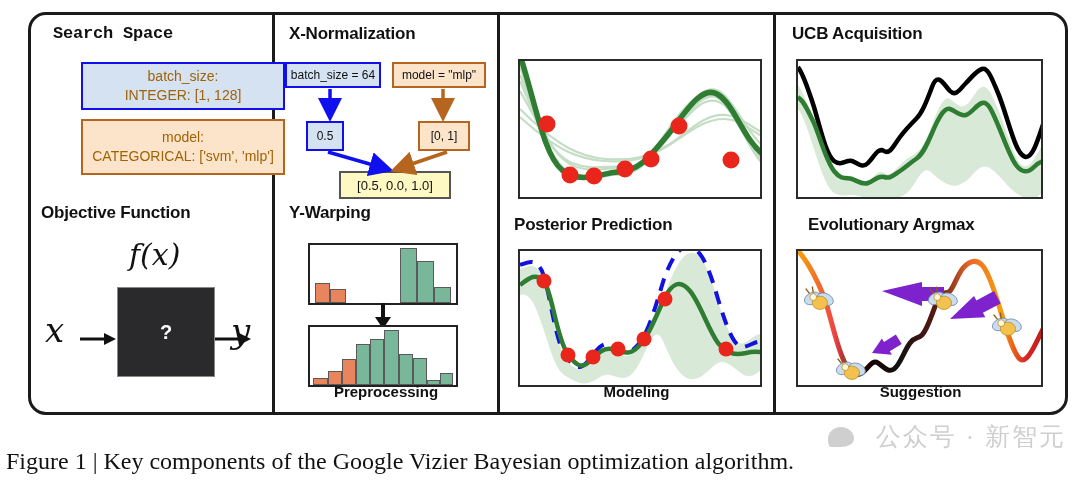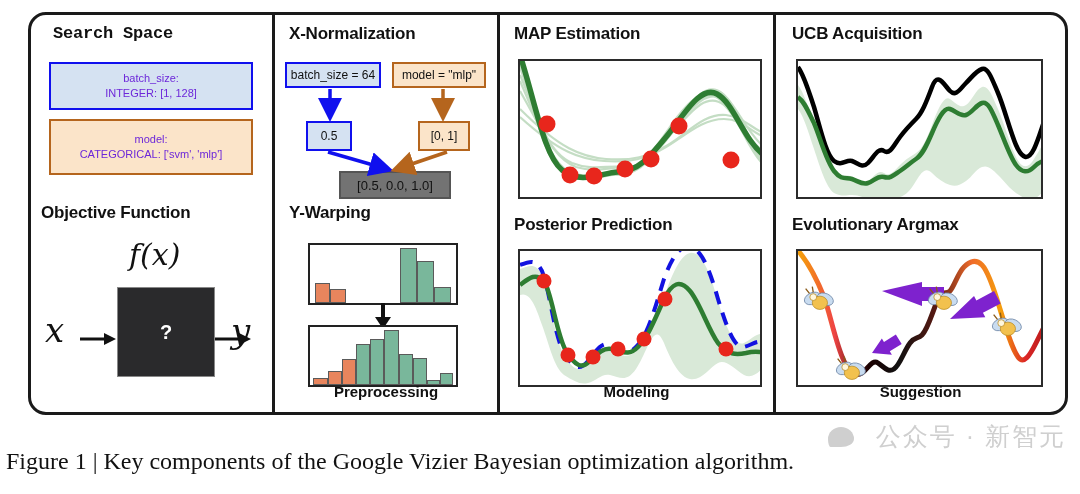--- a/index.html
+++ b/index.html
@@ -25,21 +25,21 @@
     font-size:17px;letter-spacing:-0.2px;white-space:nowrap;
   }
   .stage-label{
     position:absolute;bottom:12px;left:0;right:0;text-align:center;
     font-weight:bold;font-size:15px;color:#111;
   }
   
   .ss-box{
     position:absolute;box-sizing:border-box;display:flex;
     align-items:center;justify-content:center;text-align:center;
-    font-size:11px;color:#6d28d9;line-height:1.35;
+    font-size:14px;color:#a16207;line-height:1.35;margin-left:32px;
   }
   .ss-blue{background:#d5e2f2;border:2.5px solid #1010ee;}
   .ss-orange{background:#fbe4c9;border:2.5px solid #b5651d;}
   
   .fx-label{
     position:absolute;font-family:"DejaVu Serif", serif;font-style:italic;
     font-size:30px;color:#111;
   }
   .blackbox{
     position:absolute;background:#2a2a2c;border:1px solid #888;
@@ -51,21 +51,21 @@
     font-size:34px;color:#111;
   }
   
   .node{
     position:absolute;box-sizing:border-box;display:flex;
     align-items:center;justify-content:center;text-align:center;
     font-size:12px;color:#111;white-space:nowrap;
   }
   .n-blue{background:#d5e2f2;border:2px solid #1010ee;}
   .n-orange{background:#fbe4c9;border:2px solid #b5651d;}
-  .n-grey{background:#737373;border:2.5px solid #555;font-size:13px;}
+  .n-grey{background:#fef9c3;border:2.5px solid #555;font-size:13px;}
   
   .plotbox{
     position:absolute;box-sizing:border-box;border:2px solid #2b2b2b;
     background:#fff;overflow:hidden;
   }
   .histbox{
     position:absolute;box-sizing:border-box;border:2px solid #222;
     background:#fff;overflow:hidden;
   }
   .hist-inner{position:absolute;left:2px;right:2px;bottom:0;top:0;}
@@ -143,21 +143,21 @@
   <div class="panel" style="left:244px;width:222px;">
 
     <div class="panel-title" style="left:14px;top:9px;">X-Normalization</div>
 
     <div class="node n-blue" style="left:10px;top:47px;width:96px;height:26px;">
       <span>batch_size = 64</span>
     </div>
     <div class="node n-orange" style="left:117px;top:47px;width:94px;height:26px;">
       <span>model = "mlp"</span>
     </div>
-    <div class="node n-blue" style="left:31px;top:106px;width:46px;height:30px;">
+    <div class="node n-blue" style="left:31px;top:106px;width:38px;height:30px;">
       <span>0.5</span>
     </div>
     <div class="node n-orange" style="left:143px;top:106px;width:52px;height:30px;">
       <span>[0, 1]</span>
     </div>
     <div class="node n-grey" style="left:64px;top:156px;width:112px;height:28px;">
       <span>[0.5, 0.0, 1.0]</span>
     </div>
 
     <svg width="222" height="190" style="position:absolute;left:0;top:0;pointer-events:none;">
@@ -205,21 +205,20 @@
         <div class="bar bar-g" style="left:81%;width:9%;height:8%;"></div>
         <div class="bar bar-g" style="left:90%;width:9%;height:21%;"></div>
       </div>
     </div>
 
     <div class="stage-label">Preprocessing</div>
   </div>
 
   <div class="panel" style="left:469px;width:273px;">
 
-    <div class="panel-title" style="left:14px;top:9px;">MAP Estimation</div>
 
     <div class="plotbox" style="left:18px;top:44px;width:244px;height:140px;">
       <svg width="244" height="140" viewBox="0 0 244 140">
         <g stroke="#4f9b4f" fill="none" stroke-width="2.2" opacity="0.33">
           <path d="M0,-5 C14,40 22,92 40,108 C60,126 78,110 96,112 C118,114 128,100 146,78 C164,56 180,28 196,36 C212,44 222,78 244,92"></path>
           <path d="M0,2 C16,48 24,96 44,110 C64,124 82,112 100,110 C120,108 130,96 148,74 C166,52 182,24 200,34 C216,44 226,86 244,98"></path>
           <path d="M0,-8 C12,36 20,88 38,106 C58,124 76,114 94,114 C116,114 126,104 144,82 C162,60 178,32 194,30 C210,28 224,70 244,86"></path>
           <path d="M0,14 C18,54 26,100 46,112 C66,124 84,114 102,112 C122,110 132,94 150,70 C168,46 184,18 202,32 C218,46 228,84 244,96"></path>
           <path d="M0,-2 C20,70 30,92 52,102 C72,110 88,104 104,106 C124,108 134,92 152,72 C170,52 186,30 204,44 C220,58 228,90 244,104"></path>
           <path d="M0,56 C40,92 60,98 84,100 C110,102 126,98 146,86 C166,74 182,58 204,58 C222,58 230,70 244,76"></path>
@@ -299,21 +298,21 @@
                  C158,36 162,28 168,22 C174,16 178,10 184,8 C190,6 194,18 200,32
                  C206,46 212,70 218,84 C224,98 230,100 236,88 C240,80 244,66 247,58" stroke="#000" stroke-width="4.5" fill="none"></path>
         <path d="M0,36 C6,40 10,50 16,62 C22,76 28,100 36,110 C44,120 48,116 54,118
                  C60,120 64,124 70,122 C76,120 80,114 86,116 C92,118 96,114 102,110
                  C108,106 112,102 118,98 C124,94 128,86 134,72 C140,58 146,46 152,48
                  C158,50 162,56 168,54 C174,52 178,44 184,42 C190,40 194,50 200,64
                  C206,78 212,96 218,104 C224,112 230,112 236,106 C240,102 244,100 247,100" stroke="#2e7d32" stroke-width="4.5" fill="none"></path>
       </svg>
     </div>
 
-    <div class="panel-title" style="left:16px;top:200px;text-align:right;">Evolutionary Argmax</div>
+    <div class="panel-title" style="left:32px;top:200px;text-align:right;">Evolutionary Argmax</div>
 
     <div class="plotbox" style="left:20px;top:234px;width:247px;height:138px;">
       <svg width="247" height="138" viewBox="0 0 247 138">
         <defs>
           <linearGradient id="heat" x1="0" y1="0" x2="1" y2="0">
             <stop offset="0%" stop-color="#f59e0b"></stop>
             <stop offset="14%" stop-color="#ef4444"></stop>
             <stop offset="28%" stop-color="#1a0000"></stop>
             <stop offset="40%" stop-color="#111111"></stop>
             <stop offset="56%" stop-color="#5a1a12"></stop>

